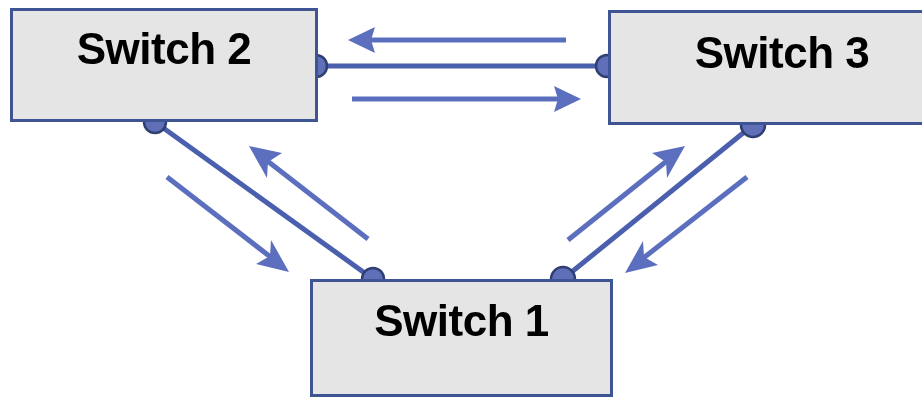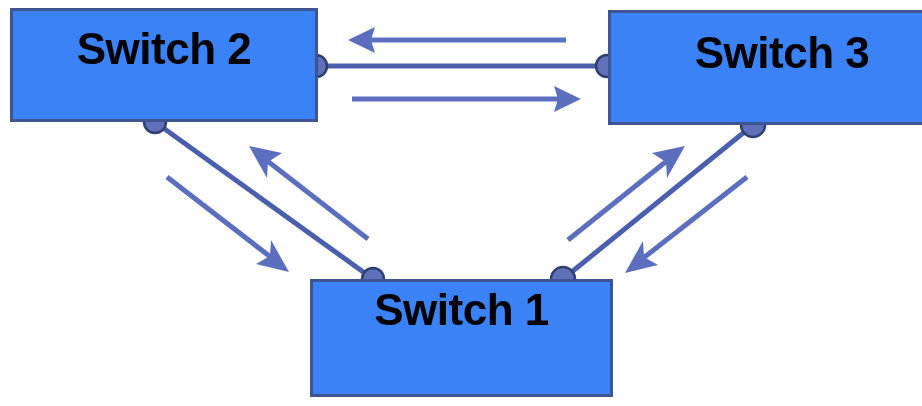--- a/index.html
+++ b/index.html
@@ -18,41 +18,41 @@
   .diagram-svg {
     position: absolute;
     left: 0;
     top: 0;
     width: 922px;
     height: 406px;
   }
   .switch-box {
     position: absolute;
     box-sizing: border-box;
-    background: #3b82f6;
+    background: #e5e5e5;
     border: 3px solid #3F5492;
     display: flex;
     align-items: flex-start;
     justify-content: center;
   }
   .switch-label {
     font-family: "Liberation Sans", sans-serif;
     font-weight: bold;
     font-size: 44px;
     line-height: 1.0;
     color: #000000;
     white-space: nowrap;
     letter-spacing: -0.5px;
   }
   #box-switch2 { left: 10px;  top: 8px;   width: 308px; height: 114px; }
   #box-switch3 { left: 608px; top: 10px;  width: 348px; height: 115px; }
   #box-switch1 { left: 310px; top: 279px; width: 303px; height: 118px; }
   #box-switch2 .switch-label { padding-top: 16px; }
   #box-switch3 .switch-label { padding-top: 18px; }
-  #box-switch1 .switch-label { padding-top: 6px; text-align: right; }
+  #box-switch1 .switch-label { padding-top: 17px; text-align: right; }
 </style>
 </head>
 <body>
 
 <div id="canvas">
 
   <svg class="diagram-svg" viewBox="0 0 922 406">
 
     <line x1="316" y1="66" x2="607" y2="66" stroke="#4A5FAE" stroke-width="5" stroke-linecap="butt"></line>
     <line x1="155" y1="122" x2="373" y2="279" stroke="#4A5FAE" stroke-width="5" stroke-linecap="butt"></line>

